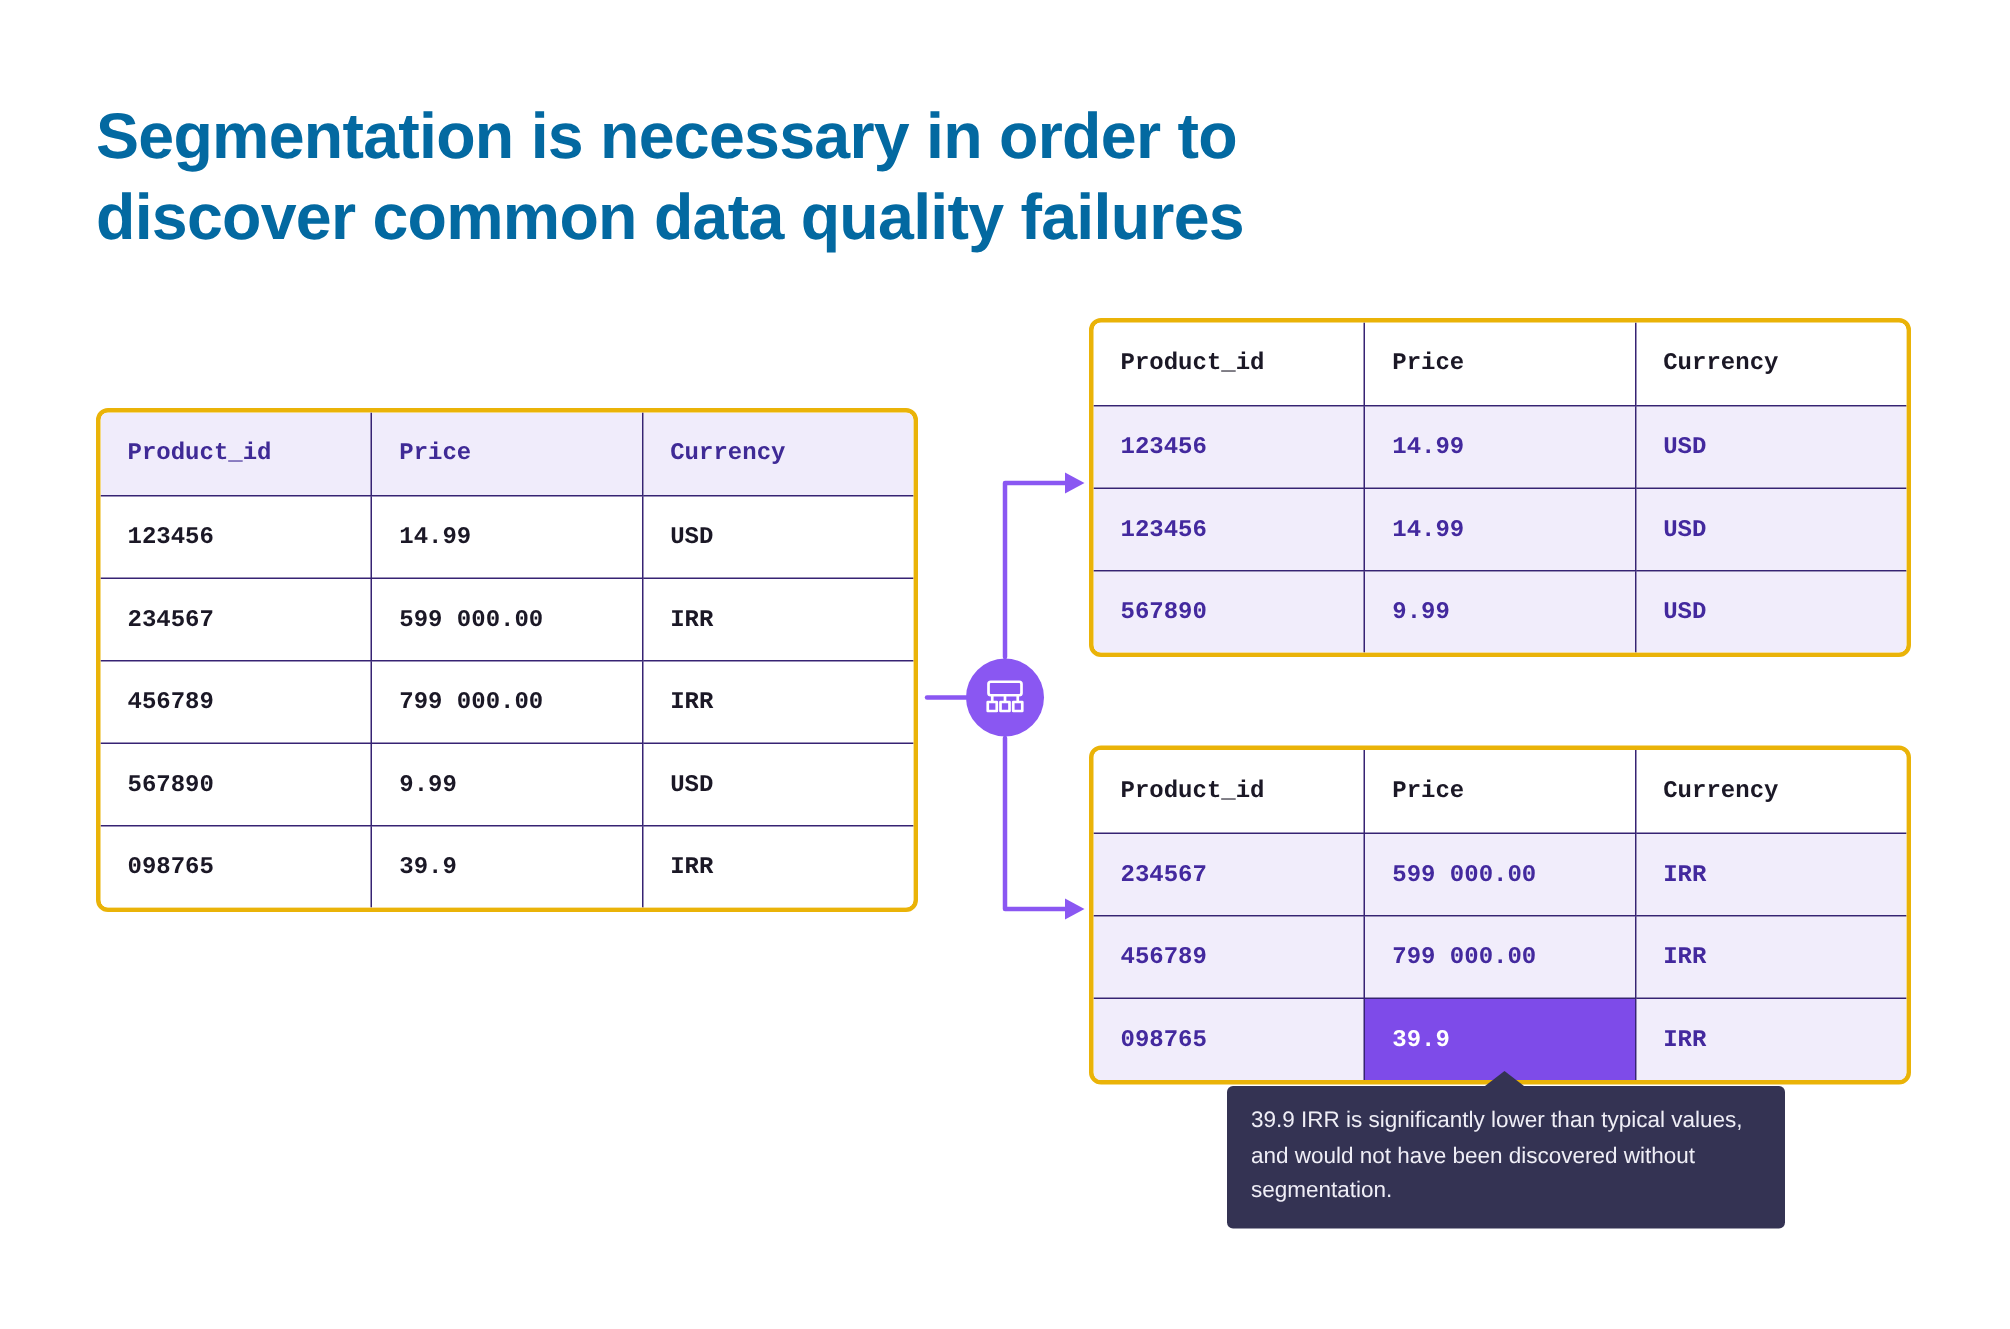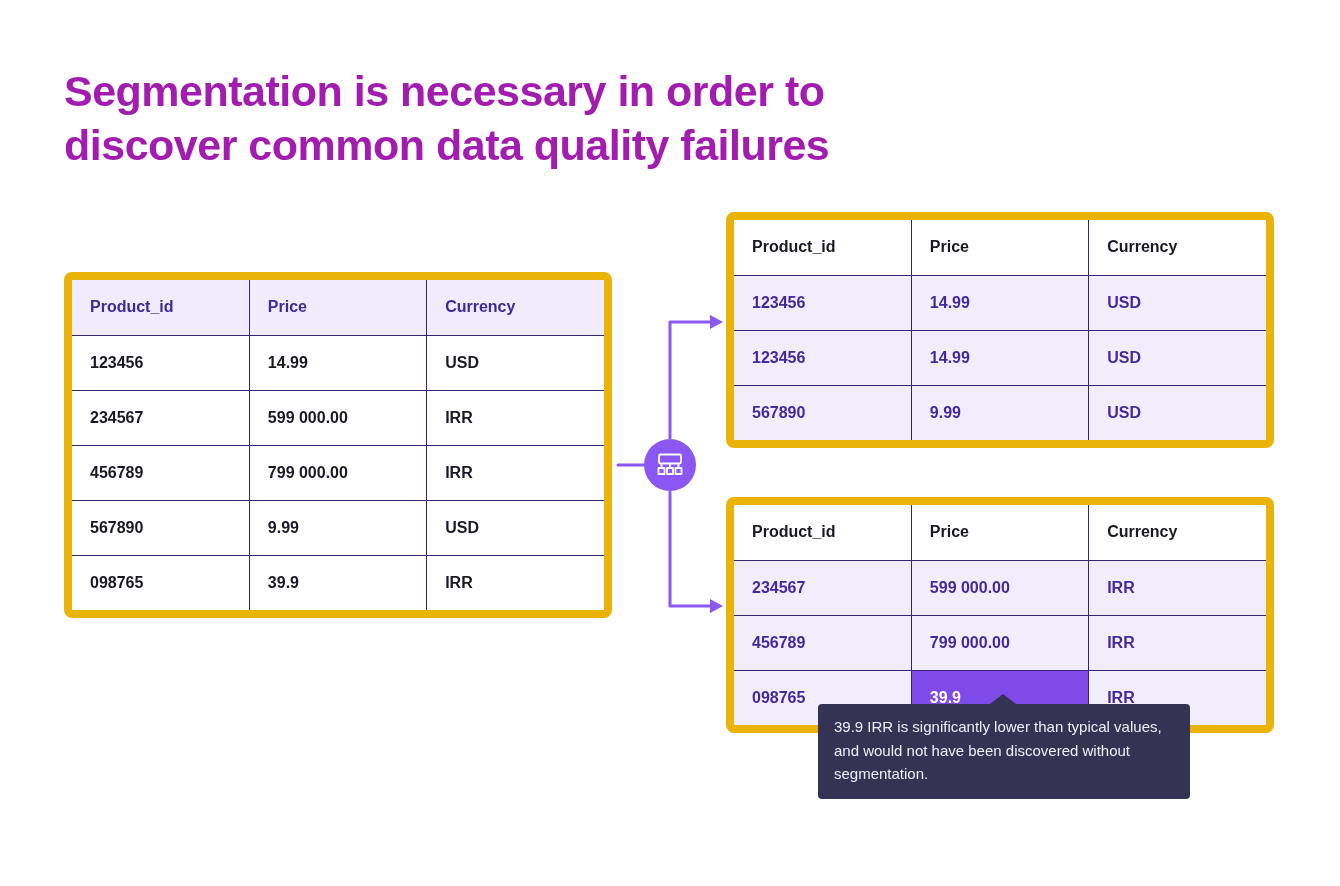--- a/index.html
+++ b/index.html
@@ -4,26 +4,26 @@
 <style>
   * { margin:0; padding:0; box-sizing:border-box; }
   html,body { background:#ffffff; }
   .canvas {
     position:relative; width:1340px; height:886px; background:#ffffff;
     font-family:"Liberation Sans", sans-serif; overflow:hidden;
   }
   .title {
     position:absolute; left:64px; top:64px; width:910px;
     font-size:43px; line-height:54px; font-weight:700;
-    letter-spacing:-0.5px; color:#a21caf;
+    letter-spacing:-0.5px; color:#0369a1;
   }
   
   .tbl {
-    position:absolute; width:548px; border:8px solid #eab308;
-    border-radius:8px; overflow:hidden; background:#ffffff;
+    position:absolute; width:548px; border:3px solid #eab308;
+    border-radius:8px; overflow:hidden; background:#ffffff;font-family:Liberation Mono, monospace;
   }
   .tbl table { width:100%; border-collapse:collapse; table-layout:fixed; }
   .tbl th, .tbl td {
     height:55px; padding:0 6px 0 18px; text-align:left; vertical-align:middle;
     font-size:16px; font-weight:700; border:1px solid #362373;
     white-space:nowrap; overflow:hidden;
   }
   .tbl tr > *:first-child { border-left:none; }
   .tbl tr > *:last-child  { border-right:none; }
   .tbl thead th { border-top:none; }
@@ -37,21 +37,21 @@
   .tbl-seg tbody td { background:#F1EDFB; color:#43299E; }
   .tbl-usd { left:726px; top:212px; }
   .tbl-irr { left:726px; top:497px; }
   .tbl td.highlight { background:#7E4BE9; color:#ffffff; }
 
   
   .connectors { position:absolute; left:600px; top:280px; width:140px; height:360px; }
 
   
   .tooltip {
-    position:absolute; left:818px; top:704px; width:372px;
+    position:absolute; left:818px; top:724px; width:372px;
     background:#343353; color:#EFEEF6; border-radius:4px;
     padding:11px 16px 13px 16px; font-size:15px; line-height:23.5px;
   }
   .tooltip .caret {
     position:absolute; top:-10px; left:172px; width:0; height:0;
     border-left:13px solid transparent; border-right:13px solid transparent;
     border-bottom:10px solid #343353;
   }
 </style>
 </head>

